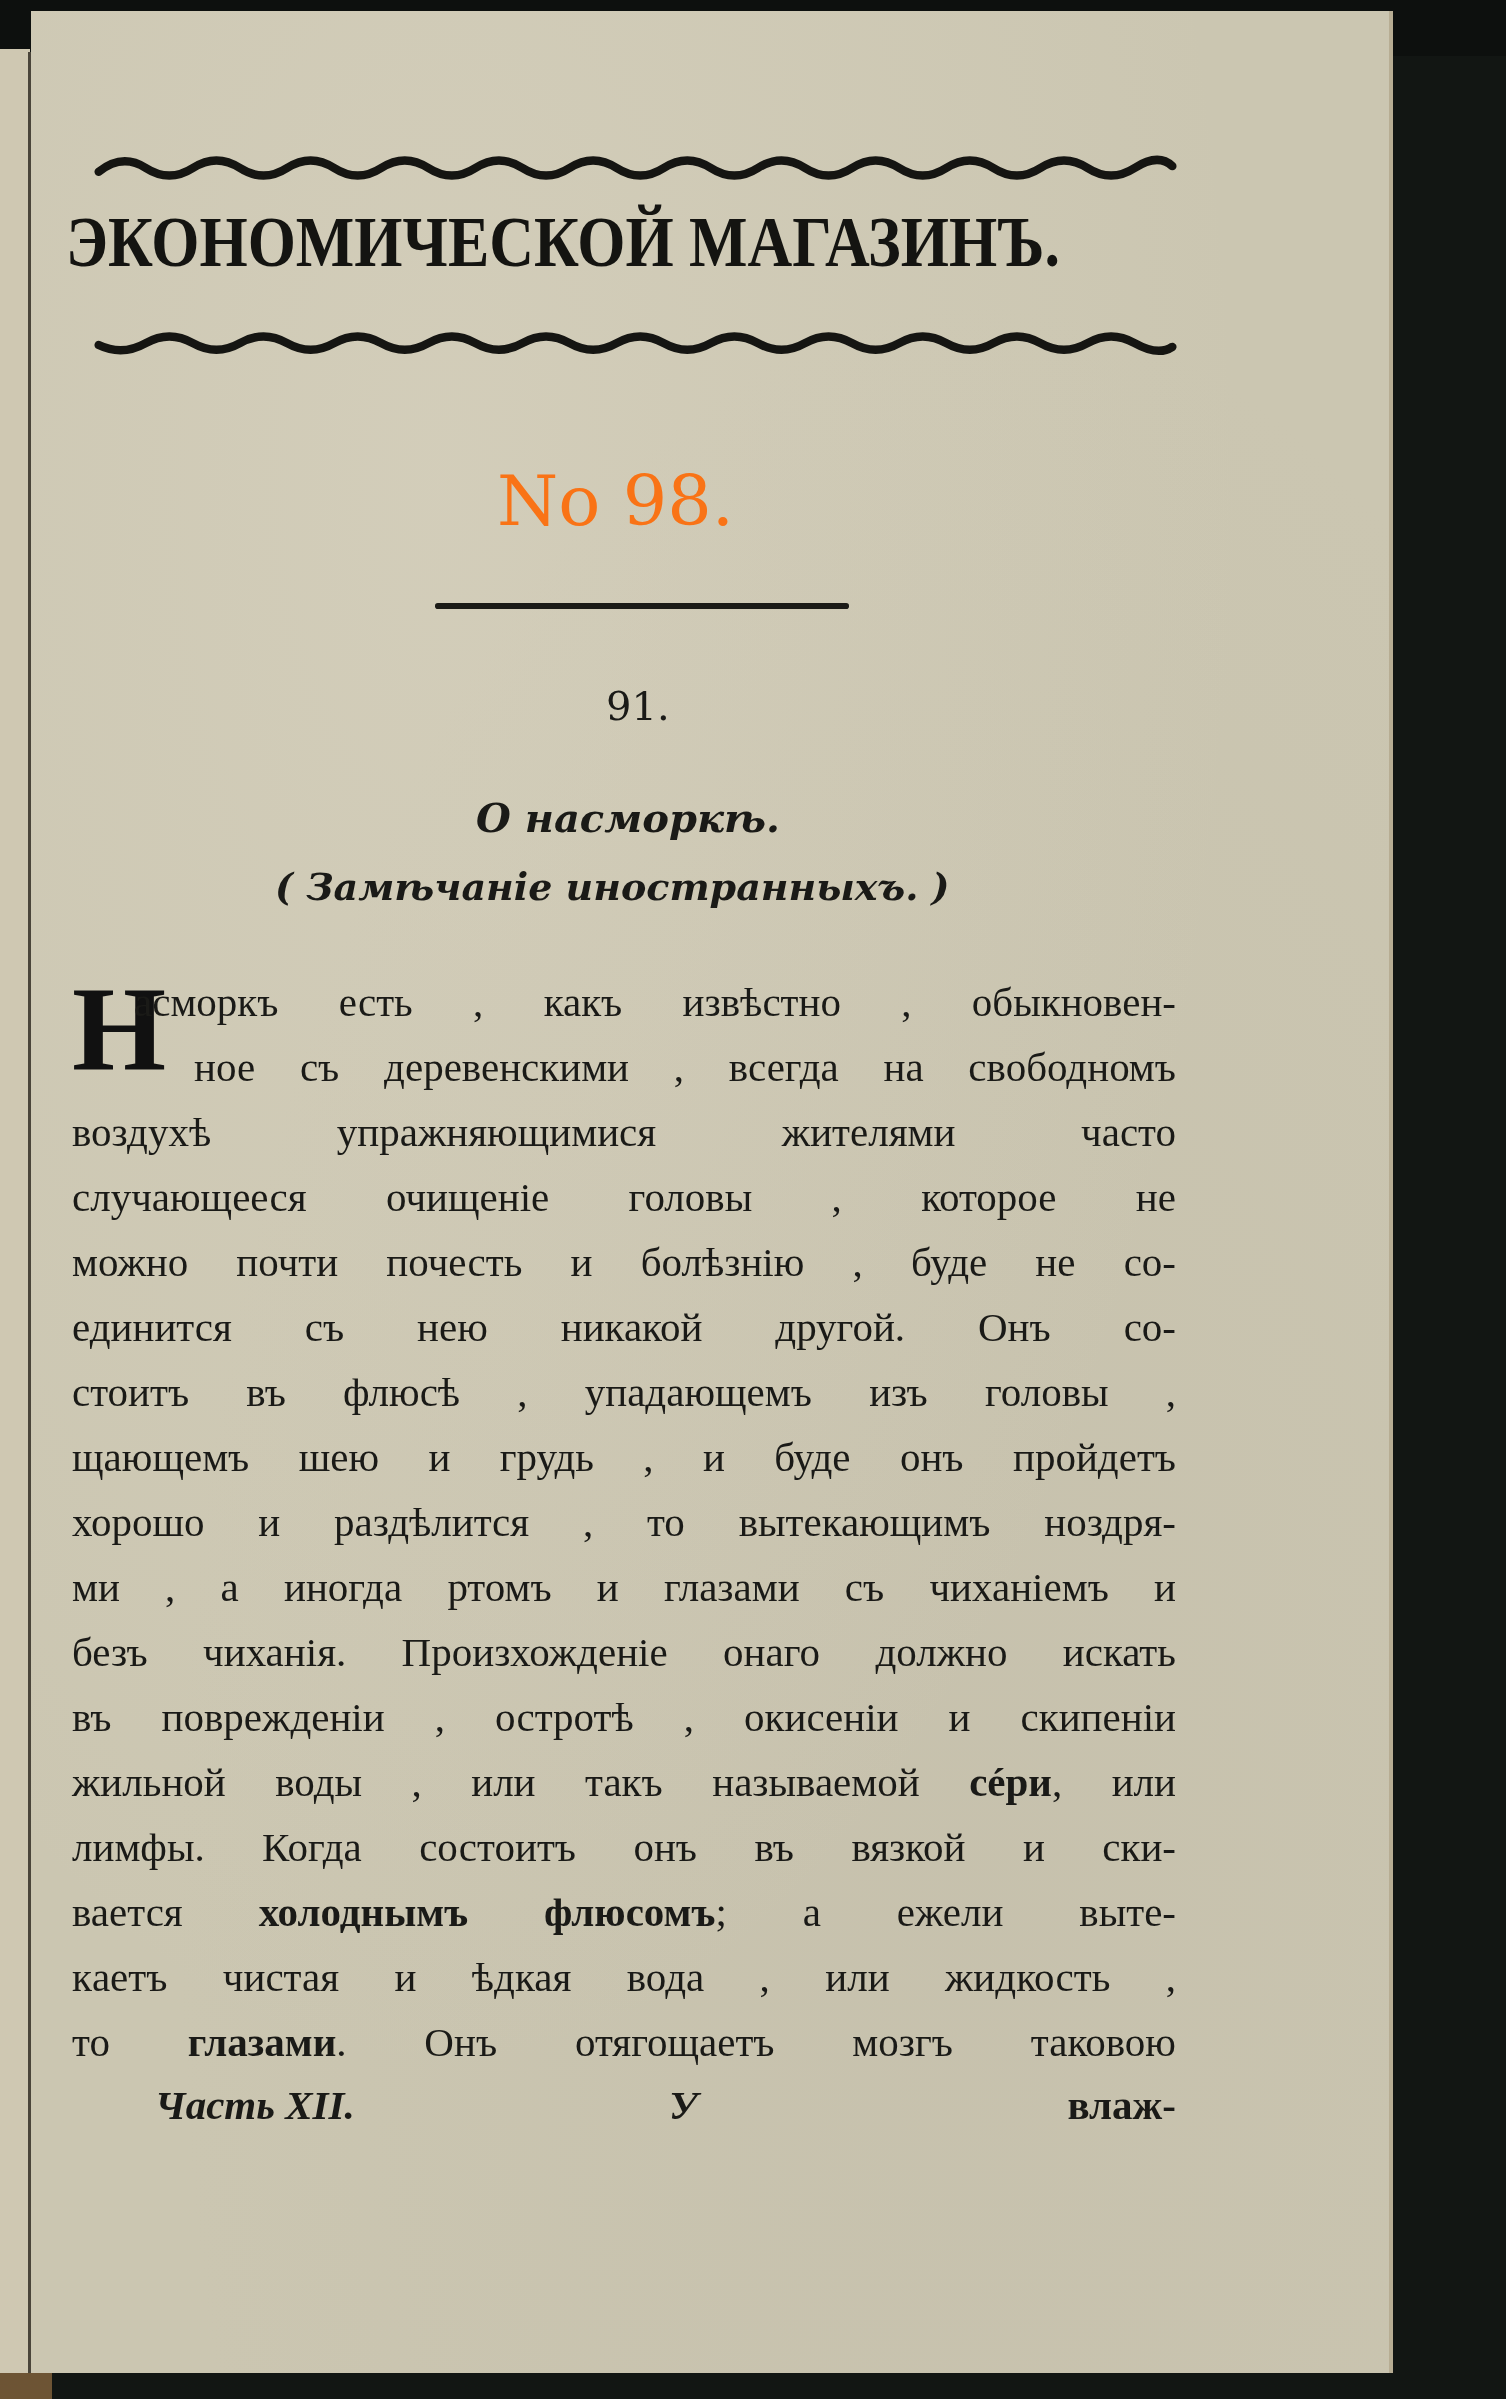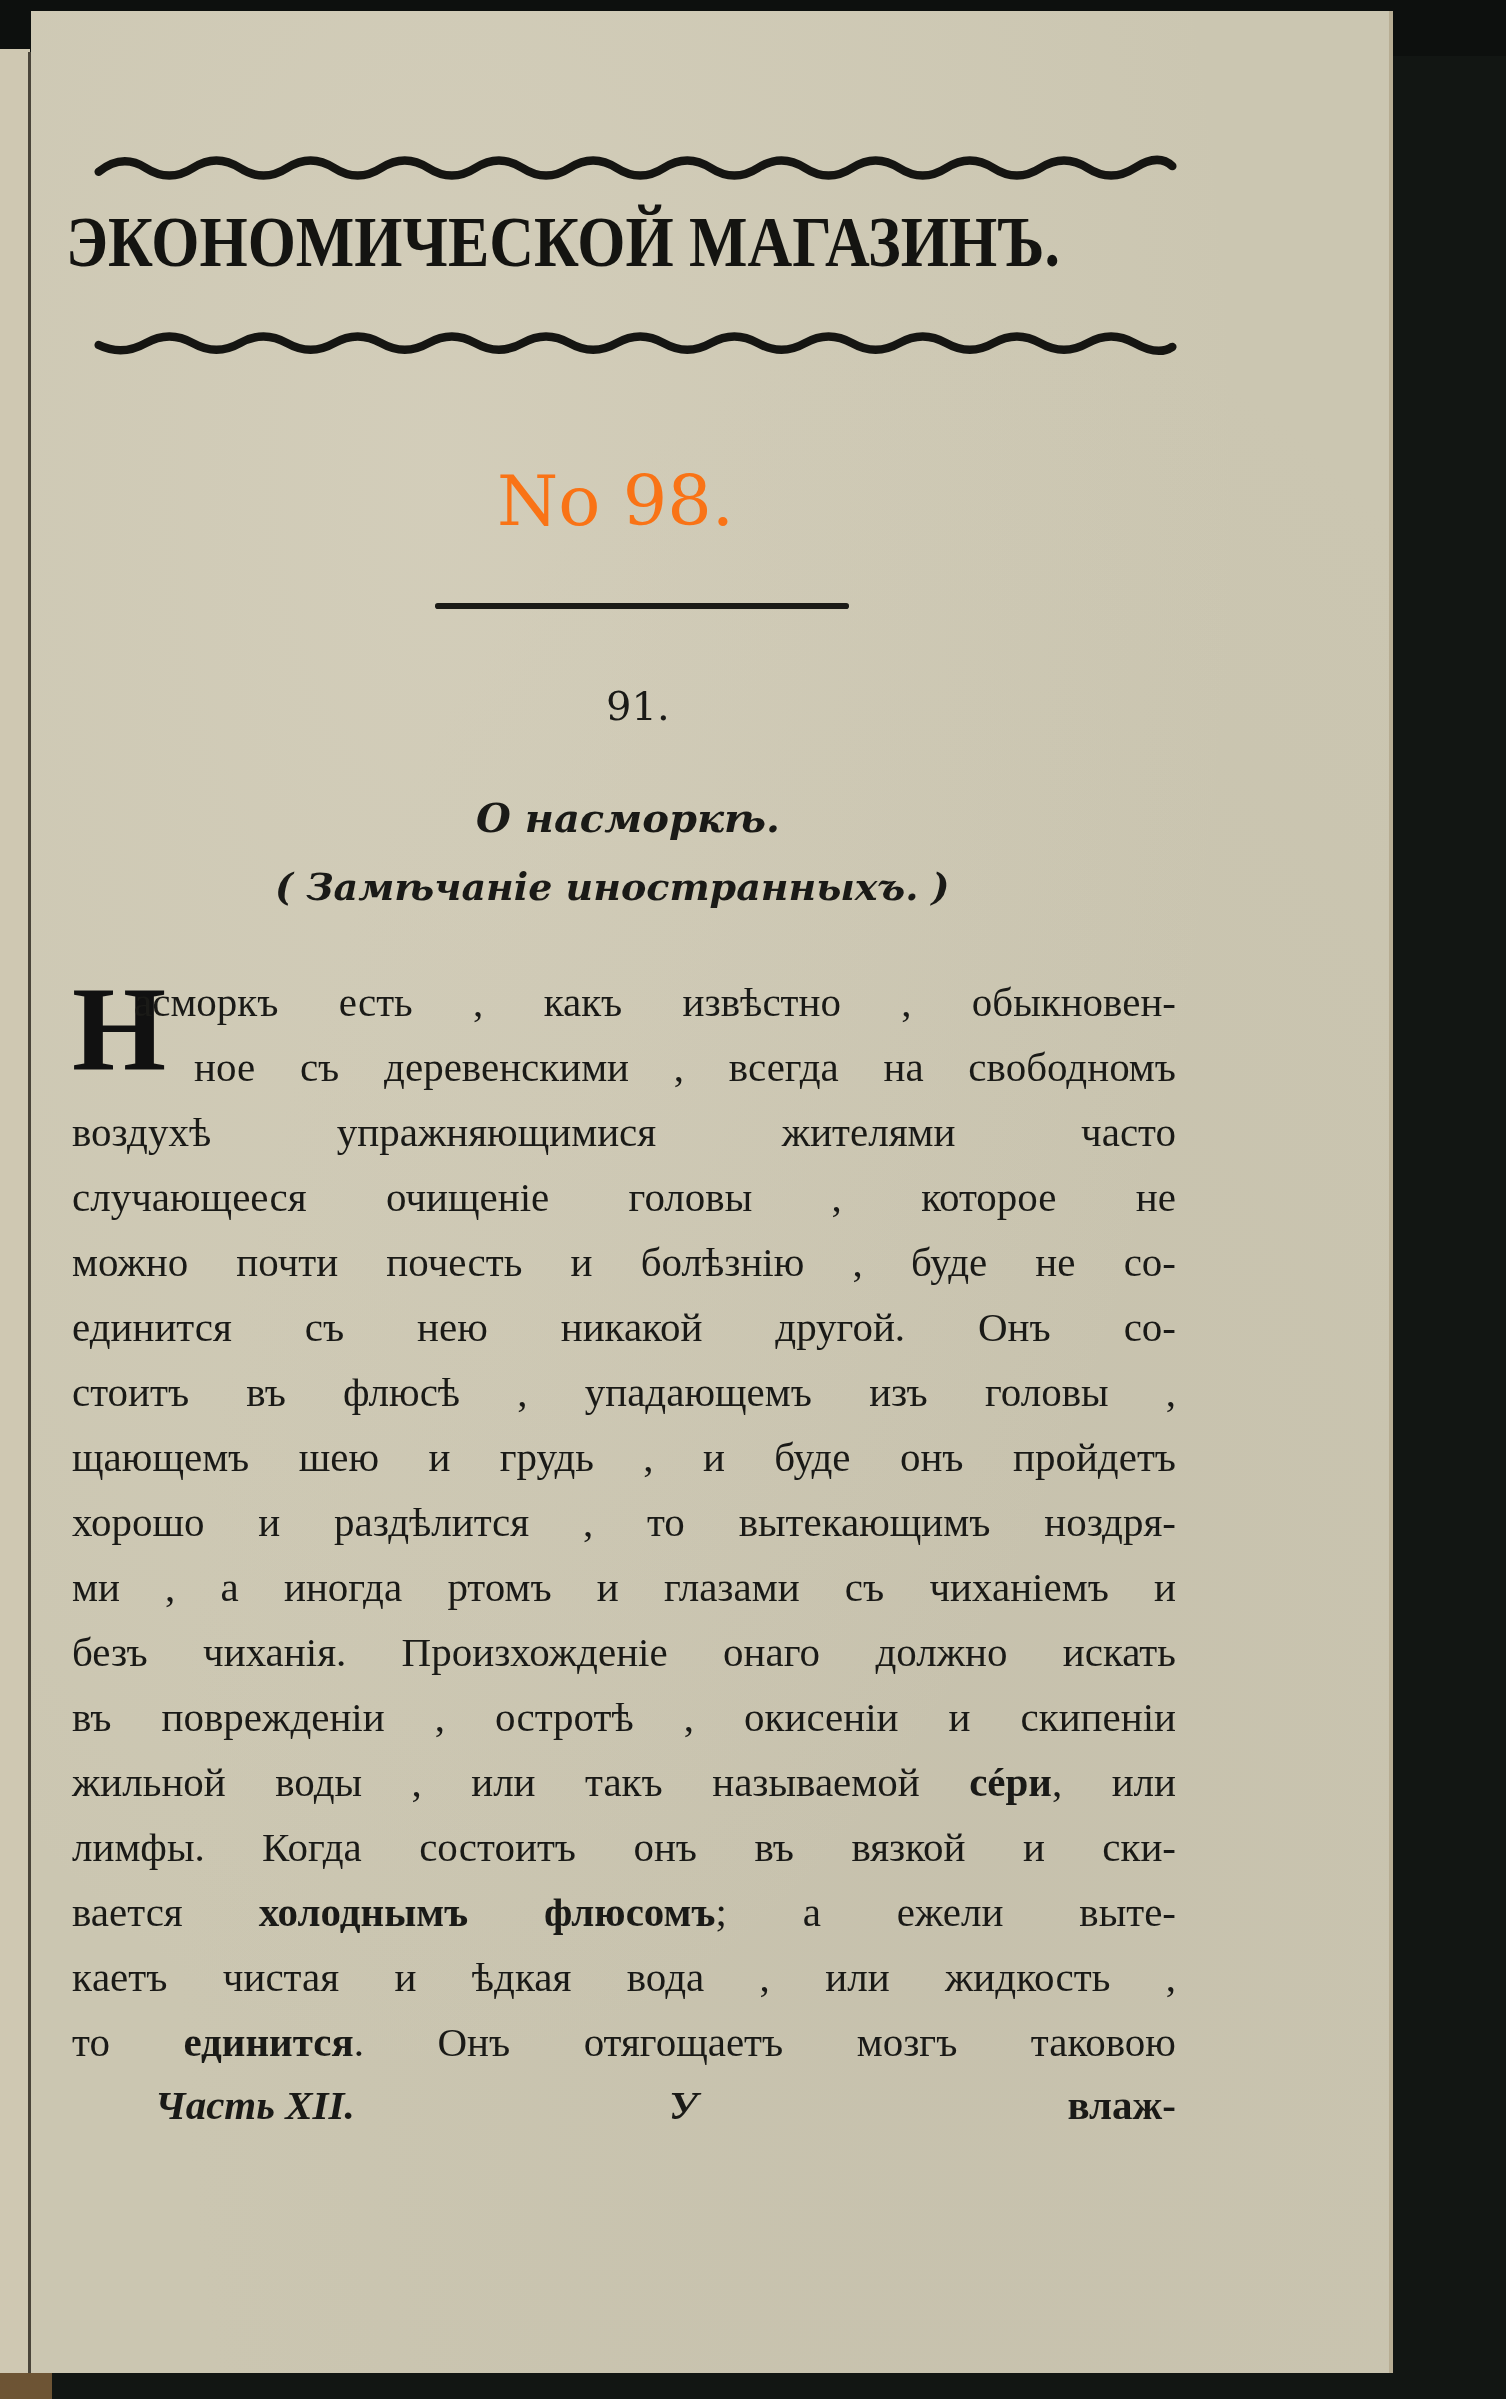--- a/index.html
+++ b/index.html
@@ -142,21 +142,21 @@
   <span class="line">стоитъ въ флюсѣ , упадающемъ изъ головы ,</span>
   <span class="line">щающемъ шею и грудь , и буде онъ пройдетъ</span>
   <span class="line">хорошо и раздѣлится , то вытекающимъ ноздря-</span>
   <span class="line">ми , а иногда ртомъ и глазами съ чиханіемъ и</span>
   <span class="line">безъ чиханія. Произхожденіе онаго должно искать</span>
   <span class="line">въ поврежденіи , остротѣ , окисеніи и скипеніи</span>
   <span class="line"><span>жильной воды , или такъ называемой</span> <span class="it">сéри</span><span>, или</span></span>
   <span class="line"><span>лимфы. Когда состоитъ онъ въ вязкой и ски-</span></span>
   <span class="line"><span>вается</span> <span class="it">холоднымъ флюсомъ</span><span>; а ежели выте-</span></span>
   <span class="line">кaетъ чистая и ѣдкая вода , или жидкость ,</span>
-  <span class="line"><span>то</span> <span class="it">единится</span><span>. Онъ отягощаетъ мозгъ таковою</span></span>
+  <span class="line"><span>то</span> <span class="it">глазами</span><span>. Онъ отягощаетъ мозгъ таковою</span></span>
 </div>
 
 <div class="footer">
   <span class="part">Часть XII.</span>
   <span class="sig">У</span>
   <span class="catch">влаж-</span>
 </div>
 
 
 </body></html>

